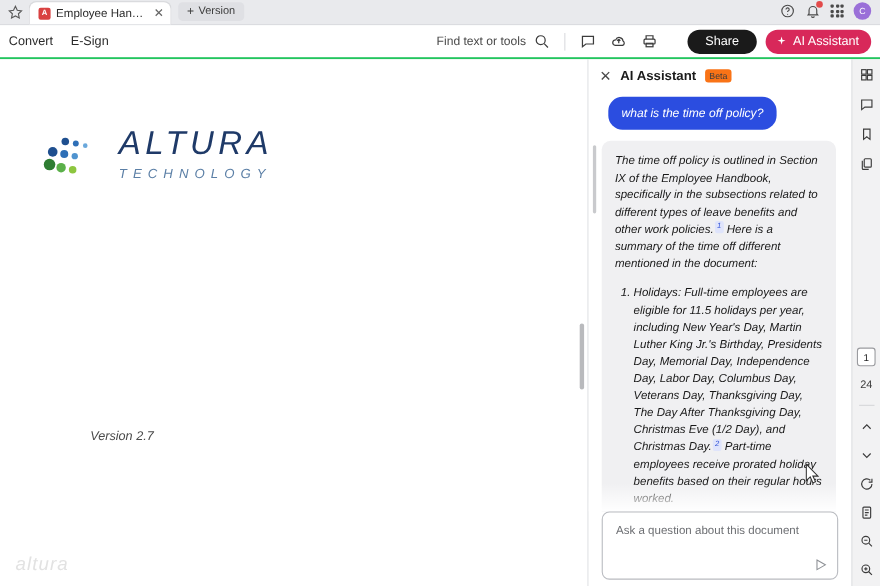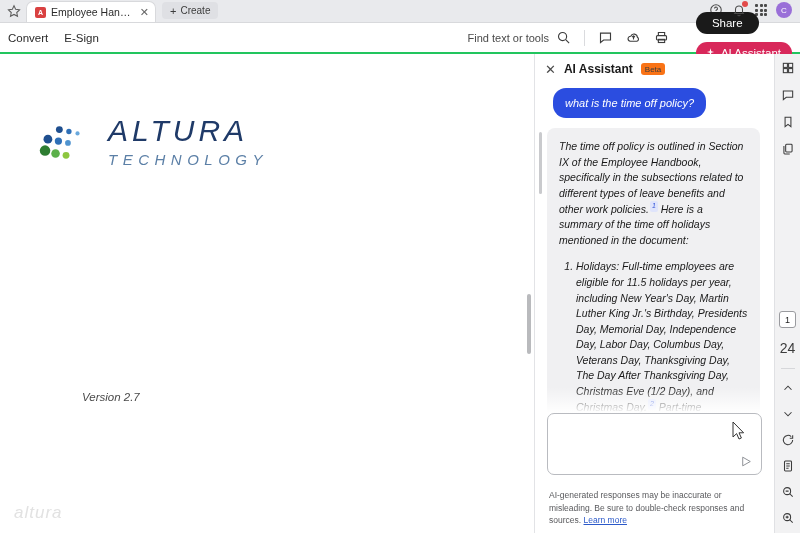--- a/index.html
+++ b/index.html
@@ -59,21 +59,21 @@
     display: flex; align-items: center; padding: 0 8px; flex: 0 0 31px;
   }
   .tb-left { display: flex; align-items: center; gap: 16px; font-size: 11.5px; color: #2b2b2b; }
   .tb-center { margin-left: auto; display: flex; align-items: center; gap: 13px; }
   .find-box {
     display: flex; align-items: center; gap: 7px;
     font-size: 11px; color: #4a4a4a;
   }
   .find-sep { width: 1px; height: 16px; background: #dadbde; }
   .tb-icon { width: 15px; height: 15px; color: #3c3c3c; }
-  .tb-right { display: flex; align-items: flex-start; gap: 8px; margin-left: 14px; flex-direction: column; }
+  .tb-right { display: flex; align-items: flex-end; gap: 8px; margin-left: 14px; }
   .btn-share {
     background: #1a1a1a; color: #fff; font-size: 11.5px;
     border-radius: 13px; height: 22px; padding: 0 16px;
     display: flex; align-items: center; border: none;
   }
   .btn-ai {
     background: #d8285a; color: #fff; font-size: 11.5px;
     border-radius: 13px; height: 22px; padding: 0 11px 0 9px;
     display: flex; align-items: center; gap: 5px; border: none;
   }
@@ -88,21 +88,21 @@
     overflow: hidden; flex: 0 0 534px; font-style: italic;
   }
   .logo-wrap { position: absolute; left: 38px; top: 62px; display: flex; align-items: center; gap: 12px; }
   .logo-mark { width: 58px; height: 42px; }
   .logo-text { display: flex; flex-direction: column; }
   .logo-name {
     font-size: 30px; letter-spacing: 4px; color: #1f3a68; font-weight: 500;
     font-family: "Liberation Sans", sans-serif; line-height: 1;
   }
   .logo-sub {
-    font-size: 15px; letter-spacing: 5.5px; color: #5b7fa6; margin-top: 5px; text-align: left;
+    font-size: 12px; letter-spacing: 5.5px; color: #5b7fa6; margin-top: 5px; text-align: left;
   }
   .doc-title {
     position: absolute; left: 80px; top: 293px;
     font-size: 26px; color: #2f6fb5; font-weight: 400;
   }
   .doc-version {
     position: absolute; left: 82px; top: 337px;
     font-size: 11.5px; color: #4a4a4a;
   }
   .watermark {
@@ -194,40 +194,40 @@
   .rail-bottom {
     position: absolute; bottom: 0; left: 0; right: 0;
     display: flex; flex-direction: column; align-items: center; gap: 12px;
     padding-bottom: 8px;
   }
   .page-chip {
     width: 17px; height: 17px; border: 1px solid #9a9b9f; border-radius: 3px;
     font-size: 9px; display: flex; align-items: center; justify-content: center;
     color: #222; background: #fff;
   }
-  .page-total { font-size: 14px; color: #3c3c3c; }
+  .page-total { font-size: 10px; color: #3c3c3c; }
   .rail-sep { width: 14px; height: 1px; background: #d6d7da; }
 </style>
 </head>
 <body>
 
 <div class="app">
 
   <div class="tabbar">
     <svg class="star-icon" viewBox="0 0 24 24" fill="none" stroke="currentColor" stroke-width="1.8">
         <polygon points="12,3 14.9,9.2 21.5,10 16.7,14.6 18,21.1 12,17.9 6,21.1 7.3,14.6 2.5,10 9.1,9.2"></polygon>
       </svg>
     <div class="tab">
       <span class="favicon">A</span>
       <span class="tab-title">Employee Handb...</span>
       <span class="tab-close">✕</span>
     </div>
     <div class="newtab">
       <span class="plus">+</span>
-      <span>Create</span>
+      <span>Version</span>
     </div>
     <div class="tabbar-right">
       <svg class="dot-ico" viewBox="0 0 24 24" fill="none" stroke="currentColor" stroke-width="1.8">
           <circle cx="12" cy="12" r="9"></circle>
           <path d="M9.5 9.5a2.5 2.5 0 1 1 3.3 2.4c-.6.2-.8.7-.8 1.3v.4"></path>
           <circle cx="12" cy="17" r="0.9" fill="currentColor" stroke="none"></circle>
         </svg>
       <span style="position:relative;display:inline-flex">
         <svg class="dot-ico" viewBox="0 0 24 24" fill="none" stroke="currentColor" stroke-width="1.8">
             <path d="M18 16v-5a6 6 0 1 0-12 0v5l-1.5 2h15L18 16z"></path>
@@ -322,43 +322,40 @@
       </div>
 
       <div class="chat">
         <div class="chat-scroll"></div>
         <div style="text-align:left">
           <span class="bubble-user">what is the time off policy?</span>
         </div>
         <div class="bubble-ai">
           <p>
             <span>The time off policy is outlined in Section IX of the Employee Handbook, specifically in the subsections related to different types of leave benefits and other work policies.</span><span class="cite">1</span>
-            <span>Here is a summary of the time off holidays mentioned in the document:</span>
+            <span>Here is a summary of the time off different mentioned in the document:</span>
           </p>
           <ol>
             <li>
               <span>Holidays: Full-time employees are eligible for 11.5 holidays per year, including New Year's Day, Martin Luther King Jr.'s Birthday, Presidents Day, Memorial Day, Independence Day, Labor Day, Columbus Day, Veterans Day, Thanksgiving Day, The Day After Thanksgiving Day, Christmas Eve (1/2 Day), and Christmas Day.</span><span class="cite">2</span>
               <span>Part-time employees receive prorated holiday benefits based on their regular hours worked.</span>
             </li>
 
           </ol>
         </div>
         <div class="chat-fade"></div>
       </div>
 
       <div class="composer">
         <div class="composer-box">
+          <textarea placeholder="Ask a question about this document" style=""></textarea>
           <svg class="send-btn" viewBox="0 0 24 24" fill="none" stroke="currentColor" stroke-width="1.8">
               <path d="M5 4l14 8-14 8z"></path>
             </svg>
         </div>
-      </div>
-      <div class="disclaimer">
-        <span>AI-generated responses may be inaccurate or misleading. Be sure to double-check responses and sources.</span>
-        <a href="#">Learn more</a>
       </div>
     </div>
 
     <div class="rail">
       <svg class="rail-ico" viewBox="0 0 24 24" fill="none" stroke="currentColor" stroke-width="1.8">
           <rect x="4" y="4" width="7" height="7"></rect>
           <rect x="13" y="4" width="7" height="7"></rect>
           <rect x="4" y="13" width="7" height="7"></rect>
           <rect x="13" y="13" width="7" height="7"></rect>
         </svg>

